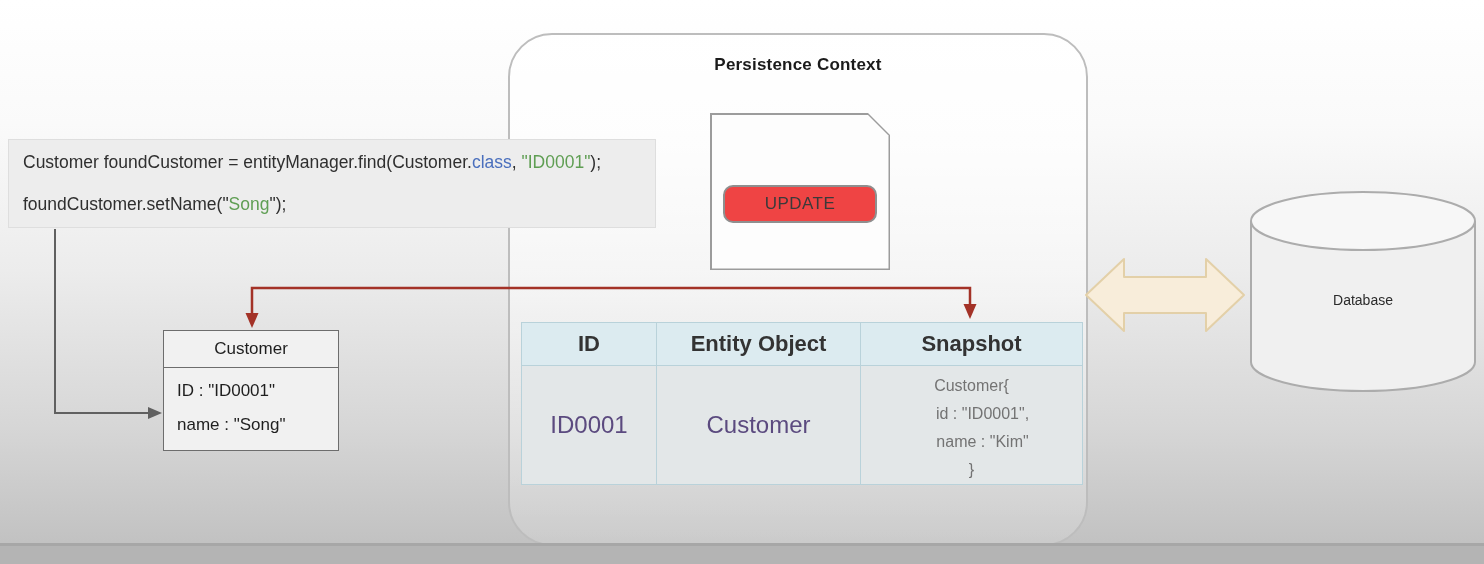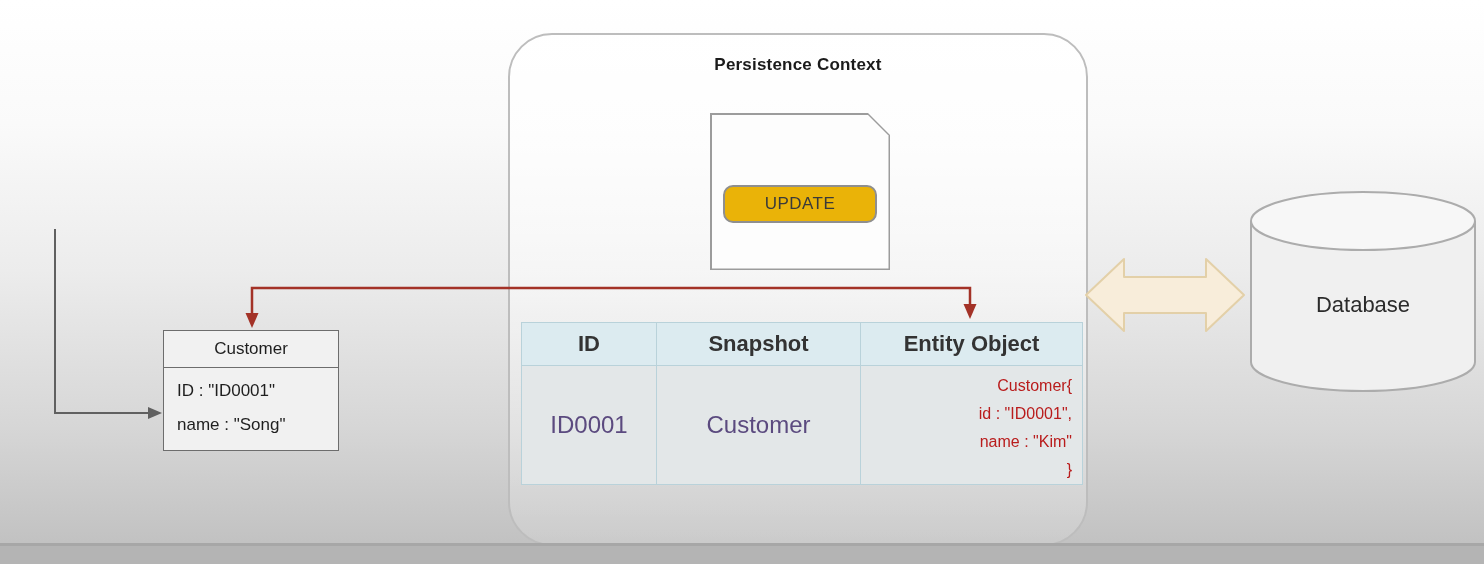--- a/index.html
+++ b/index.html
@@ -35,21 +35,21 @@
   .sql-note-inner{
     position:absolute;inset:1.5px;background:#fdfdfd;
     clip-path:polygon(0 0,calc(100% - 21px) 0,100% 21px,100% 100%,0 100%);
   }
   .sql-note-title{
     position:absolute;left:0;right:0;top:24px;text-align:center;
     font-size:16px;color:#222;
   }
   .update-btn{
     position:absolute;left:13px;top:72px;width:154px;height:38px;
-    border:2px solid #8f8f8f;border-radius:10px;background:#eab308;
+    border:2px solid #8f8f8f;border-radius:10px;background:#ef4444;
     box-sizing:border-box;display:flex;align-items:center;justify-content:center;
     font-size:17px;color:#3a3a3a;letter-spacing:.5px;
   }
   
   .ptable{
     position:absolute;left:521px;top:322px;
     display:grid;grid-template-columns:135px 204px 221px;grid-template-rows:43px 118px;
     border:1px solid #b9d2da;z-index:6;
   }
   .ptable .hcell{
@@ -58,21 +58,21 @@
     font-size:22px;font-weight:600;color:#333;
   }
   .ptable .bcell{
     background:#e3e7e8;border-right:1px solid #b9d2da;
     display:flex;align-items:center;justify-content:center;
     font-size:24px;color:#5b4a7f;
   }
   .ptable .hcell:nth-child(3n),.ptable .bcell:nth-last-child(1){border-right:none;}
   .ptable .snapshot-cell{
     display:block;padding:6px 10px;box-sizing:border-box;
-    font-size:16px;color:#b91c1c;line-height:28px;text-align:right;
+    font-size:16px;color:#737373;line-height:28px;text-align:center;
   }
   .snap-line.indent{padding-left:22px;}
   
   .customer-box{
     position:absolute;left:163px;top:330px;width:176px;
     border:1.5px solid #6d6d6d;background:#f1f1f1;box-sizing:border-box;z-index:6;
   }
   .customer-box .cb-title{
     height:36px;display:flex;align-items:center;justify-content:center;
     font-size:17px;color:#1e1e1e;border-bottom:1.5px solid #6d6d6d;
@@ -87,21 +87,21 @@
   }
   .code-line{position:absolute;left:14px;white-space:nowrap;font-size:17.5px;color:#2f2f2f;}
   .code-line.l1{top:12px;}
   .code-line.l2{top:54px;}
   .tok-kw{color:#4a6fbd;}
   .tok-str{color:#5f9e53;}
   
   .db-wrap{position:absolute;left:1248px;top:189px;width:230px;height:205px;z-index:5;}
   .db-label{
     position:absolute;left:0;right:0;top:103px;text-align:center;
-    font-size:22px;color:#2b2b2b;
+    font-size:14px;color:#2b2b2b;
   }
   
   .sync-arrow{position:absolute;left:1082px;top:251px;z-index:5;}
   
   .arrow-layer{position:absolute;left:0;top:0;z-index:50;pointer-events:none;}
 </style>
 </head>
 <body>
 
 <div class="canvas">
@@ -110,40 +110,44 @@
     <div class="pc-title">Persistence Context</div>
   </div>
 
   <div class="sql-note">
     <div class="sql-note-inner"></div>
     <div class="update-btn">UPDATE</div>
   </div>
 
   <div class="ptable">
     <div class="hcell">ID</div>
+    <div class="hcell">Entity Object</div>
     <div class="hcell">Snapshot</div>
-    <div class="hcell">Entity Object</div>
     <div class="bcell">ID0001</div>
     <div class="bcell">Customer</div>
     <div class="bcell snapshot-cell">
       <div class="snap-line">Customer{</div>
       <div class="snap-line indent">id : "ID0001",</div>
       <div class="snap-line indent">name : "Kim"</div>
       <div class="snap-line">}</div>
     </div>
   </div>
 
   <div class="customer-box">
     <div class="cb-title">Customer</div>
     <div class="cb-body">
       <div class="cb-field">ID : "ID0001"</div>
       <div class="cb-field">name : "Song"</div>
     </div>
   </div>
 
+  <div class="code-panel">
+    <div class="code-line l1"><span>Customer foundCustomer = entityManager.find(Customer.</span><span class="tok-kw">class</span><span>, </span><span class="tok-str">"ID0001"</span><span>);</span></div>
+    <div class="code-line l2"><span>foundCustomer.setName("</span><span class="tok-str">Song</span><span>");</span></div>
+  </div>
 
   <div class="db-wrap">
     <svg width="230" height="205">
       <path d="M3,32 v141 a112,29 0 0 0 224,0 v-141" fill="#f0f0f0" stroke="#acacac" stroke-width="2"></path>
       <ellipse cx="115" cy="32" rx="112" ry="29" fill="#f7f7f7" stroke="#acacac" stroke-width="2"></ellipse>
     </svg>
     <div class="db-label">Database</div>
   </div>
 
   <svg class="sync-arrow" width="166" height="88">

